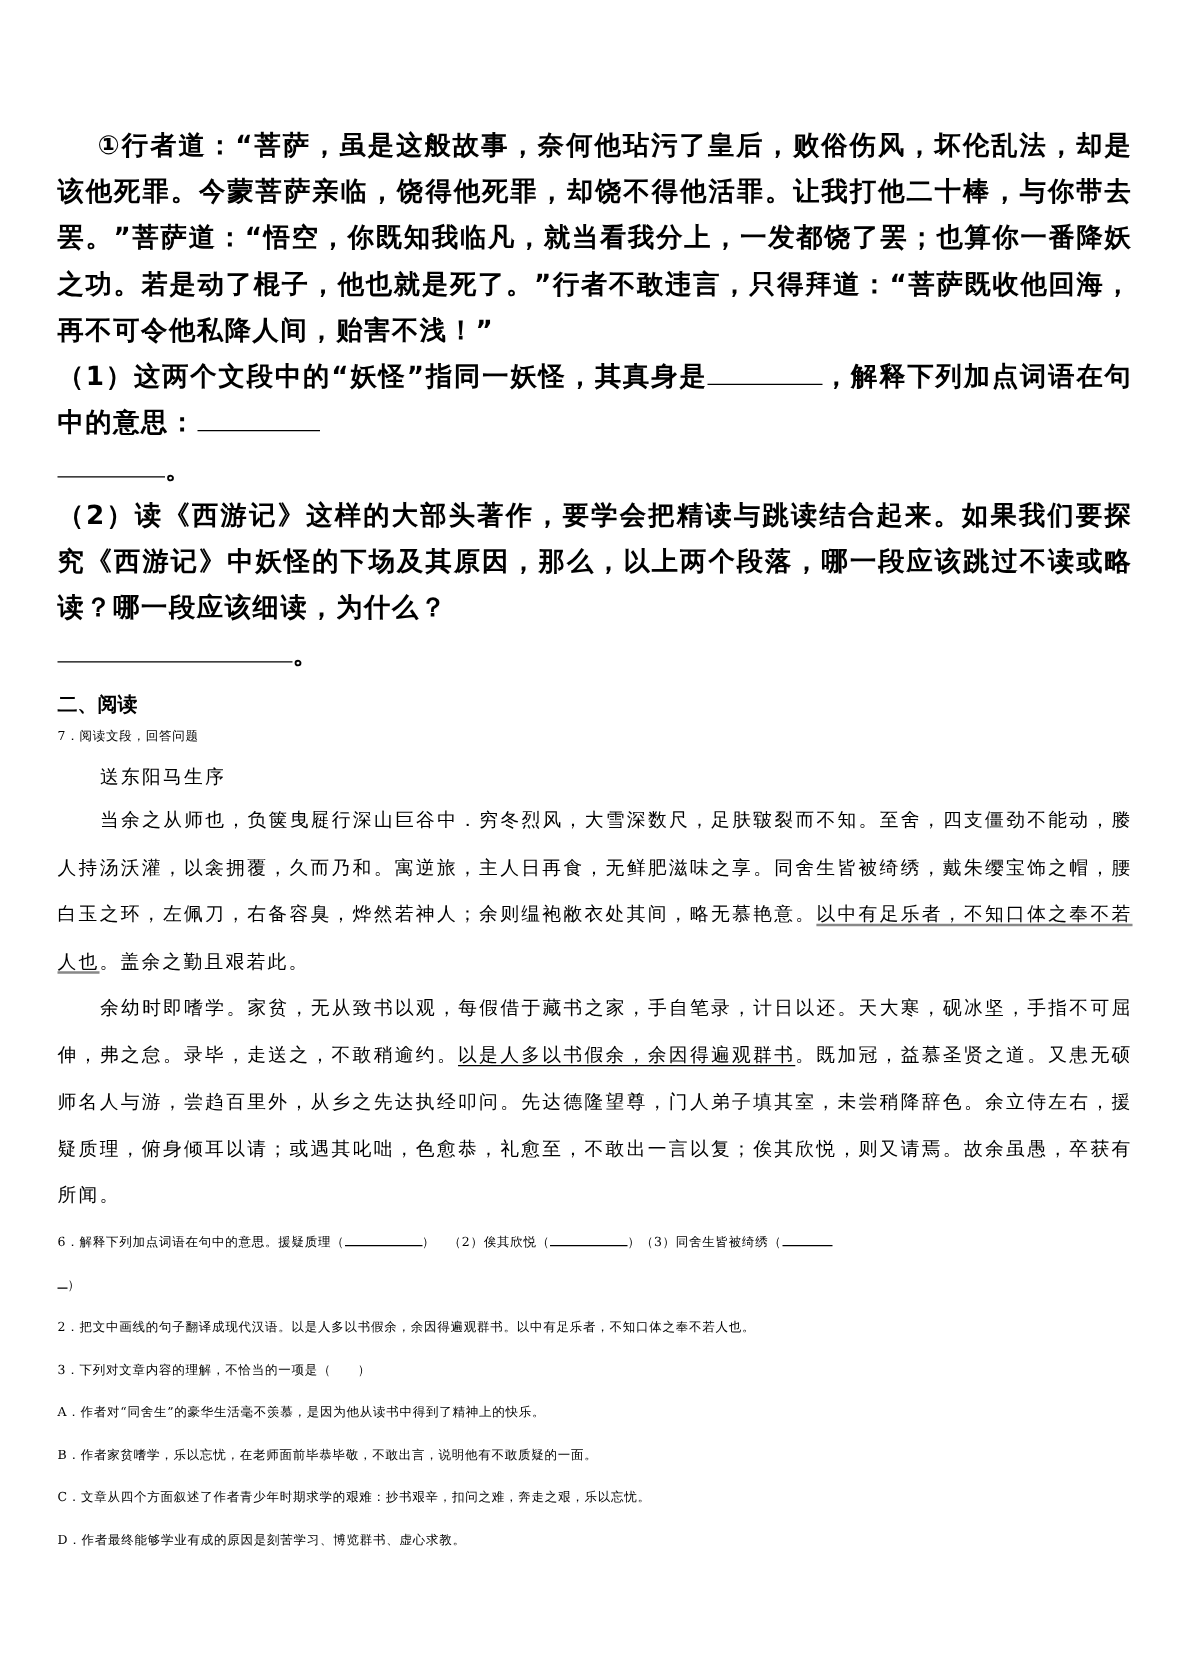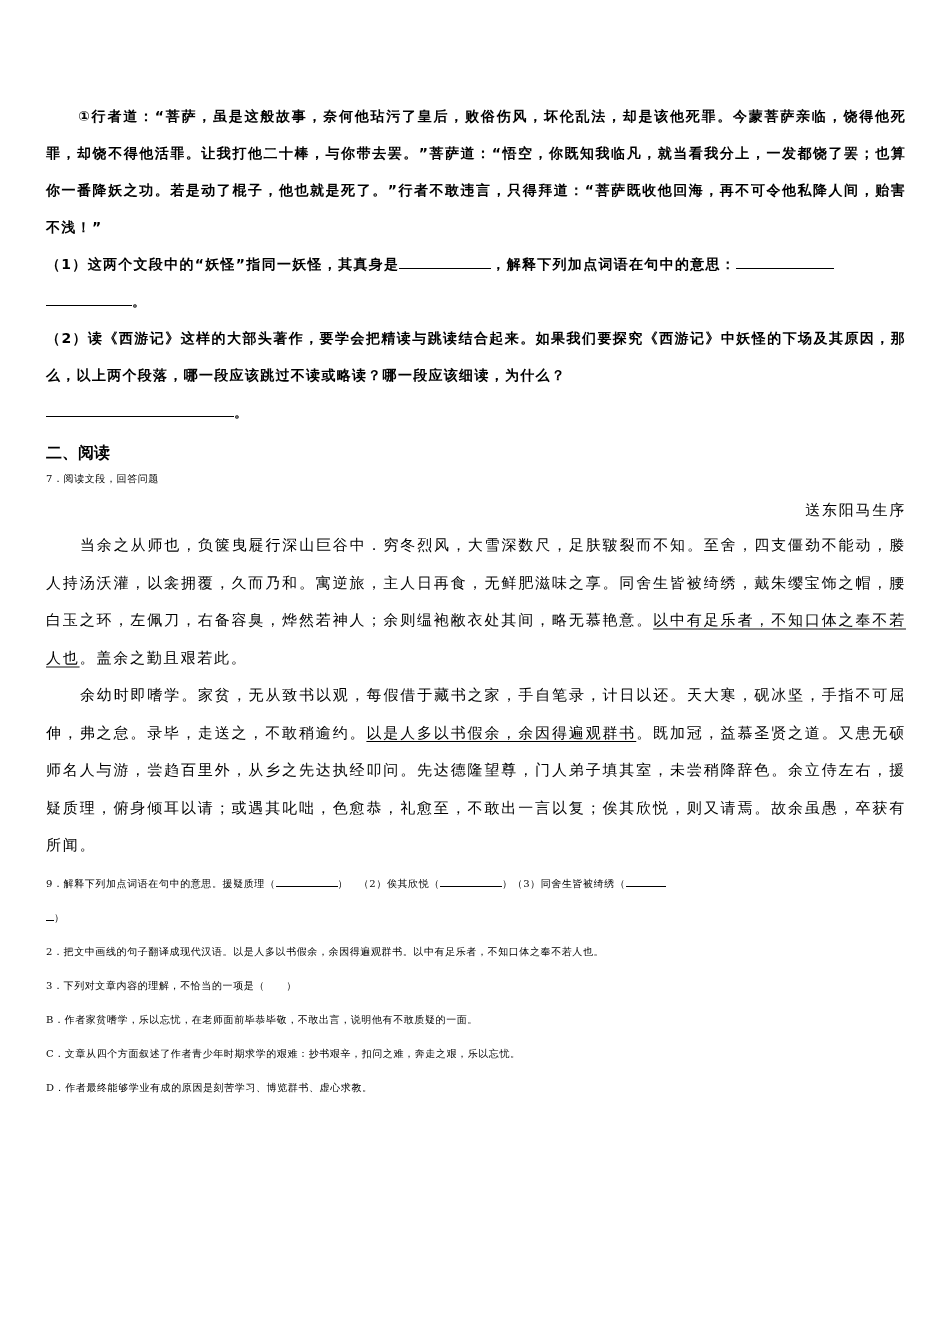--- a/index.html
+++ b/index.html
@@ -1,20 +1,20 @@
 <!DOCTYPE html>
 <html><head>
 <meta charset="utf-8">
 <style>
   html, body { margin: 0; padding: 0; background: #ffffff; }
   body { width: 950px; height: 1344px; position: relative; overflow: hidden; color: #000; }
   .page { position: absolute; left: 46px; top: 98px; width: 860px; }
-  .bold { font-family: "DejaVu Sans", sans-serif; font-weight: bold; font-size: 14px; letter-spacing: 1.3px; }
+  .bold { font-family: "DejaVu Sans", sans-serif; font-weight: bold; font-size: 21px; letter-spacing: 1.3px; }
   .serif { font-family: "DejaVu Serif", "Liberation Serif", serif; font-size: 10px; letter-spacing: 0.6px; }
-  .kai { font-family: "DejaVu Serif", serif; font-size: 15px; letter-spacing: 1.8px; text-align: right; }
+  .kai { font-family: "DejaVu Serif", serif; font-size: 15px; letter-spacing: 1.8px; }
   .para-bold { line-height: 37px; text-indent: 32px; margin: 0; text-align: justify; }
   .q-bold { line-height: 37px; margin: 0; text-align: justify; }
   .heading { font-family: "DejaVu Sans", sans-serif; font-weight: bold; font-size: 16px; margin: 0; line-height: 24px; }
   .line { margin: 0; line-height: 34px; }
   .indent { text-indent: 34px; }
   .kai-para { line-height: 37.5px; text-indent: 34px; margin: 0; text-align: justify; }
   .ul { text-decoration: underline; text-underline-offset: 3px; }
   .ul-gray { text-decoration: underline; text-decoration-color: #888; text-decoration-thickness: 2px; text-underline-offset: 3px; }
   .blank { display: inline-block; border-bottom: 1px solid #000; height: 14px; vertical-align: baseline; }
 </style>
@@ -40,22 +40,23 @@
 
   <p class="kai kai-para">
     <span>当余之从师也，负箧曳屣行深山巨谷中．穷冬烈风，大雪深数尺，足肤皲裂而不知。至舍，四支僵劲不能动，媵人持汤沃灌，以衾拥覆，久而乃和。寓逆旅，主人日再食，无鲜肥滋味之享。同舍生皆被绮绣，戴朱缨宝饰之帽，腰白玉之环，左佩刀，右备容臭，烨然若神人；余则缊袍敝衣处其间，略无慕艳意。</span><span class="ul-gray">以中有足乐者，不知口体之奉不若人也</span><span>。盖余之勤且艰若此。</span>
   </p>
 
   <p class="kai kai-para">
     <span>余幼时即嗜学。家贫，无从致书以观，每假借于藏书之家，手自笔录，计日以还。天大寒，砚冰坚，手指不可屈伸，弗之怠。录毕，走送之，不敢稍逾约。</span><span class="ul">以是人多以书假余，余因得遍观群书</span><span>。既加冠，益慕圣贤之道。又患无硕师名人与游，尝趋百里外，从乡之先达执经叩问。先达德隆望尊，门人弟子填其室，未尝稍降辞色。余立侍左右，援疑质理，俯身倾耳以请；或遇其叱咄，色愈恭，礼愈至，不敢出一言以复；俟其欣悦，则又请焉。故余虽愚，卒获有所闻。</span>
   </p>
 
   <p class="serif line" style="line-height:34px; margin-top:2px">
-    <span>9．解释下列加点词语在句中的意思。援疑质理（</span><span class="blank" style="width:62px"></span><span>）　（2）俟其欣悦（</span><span class="blank" style="width:62px"></span><span>）（3）同舍生皆被绮绣（</span><span class="blank" style="width:40px"></span><br><span class="blank" style="width:8px"></span><span>）</span>
+    <span>6．解释下列加点词语在句中的意思。援疑质理（</span><span class="blank" style="width:62px"></span><span>）　（2）俟其欣悦（</span><span class="blank" style="width:62px"></span><span>）（3）同舍生皆被绮绣（</span><span class="blank" style="width:40px"></span><br><span class="blank" style="width:8px"></span><span>）</span>
   </p>
 
   <p class="serif line">2．把文中画线的句子翻译成现代汉语。以是人多以书假余，余因得遍观群书。以中有足乐者，不知口体之奉不若人也。</p>
   <p class="serif line">3．下列对文章内容的理解，不恰当的一项是（　　）</p>
+  <p class="serif line">A．作者对“同舍生”的豪华生活毫不羡慕，是因为他从读书中得到了精神上的快乐。</p>
   <p class="serif line">B．作者家贫嗜学，乐以忘忧，在老师面前毕恭毕敬，不敢出言，说明他有不敢质疑的一面。</p>
   <p class="serif line">C．文章从四个方面叙述了作者青少年时期求学的艰难：抄书艰辛，扣问之难，奔走之艰，乐以忘忧。</p>
   <p class="serif line">D．作者最终能够学业有成的原因是刻苦学习、博览群书、虚心求教。</p>
 
 </div>
 
 </body></html>

